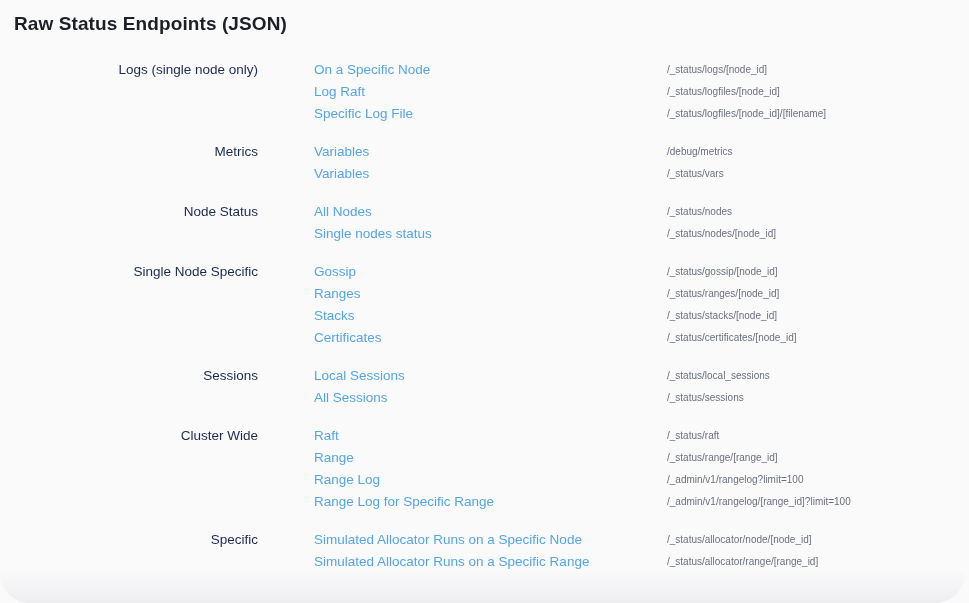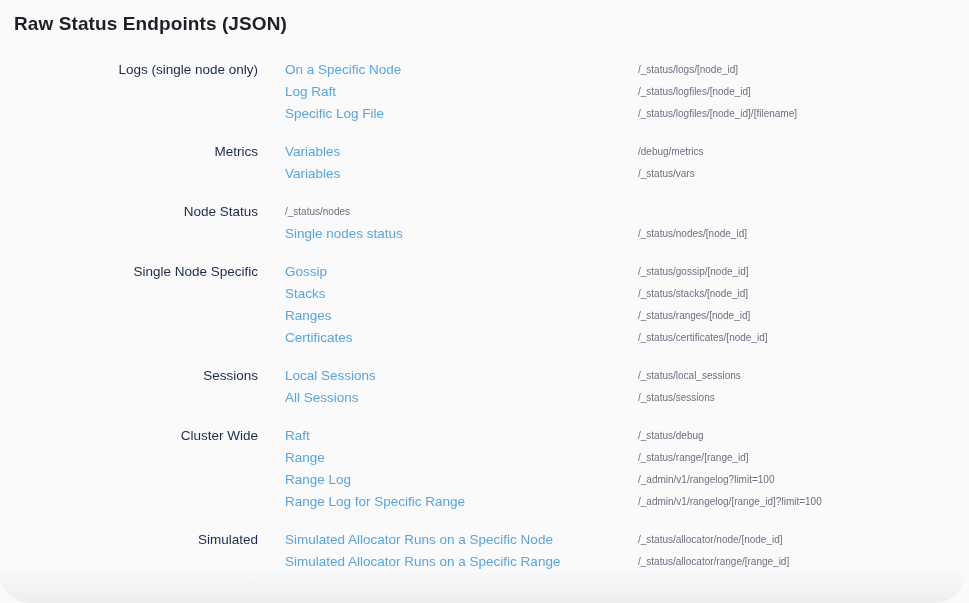--- a/index.html
+++ b/index.html
@@ -30,20 +30,21 @@
     letter-spacing: 0.1px;
     color: #1d2026;
   }
   .sections {
     margin-top: 24px;
   }
   .section {
     display: flex;
     align-items: flex-start;
     margin-bottom: 16px;
+    gap: 29px;
   }
   .category {
     width: 258px;
     flex: 0 0 258px;
     text-align: right;
     font-size: 13.5px;
     line-height: 22px;
     color: #1c2b4d;
   }
   .rows {
@@ -118,45 +119,46 @@
           <a class="link" href="#">Variables</a>
           <span class="path">/_status/vars</span>
         </div>
       </div>
     </div>
 
     <div class="section">
       <div class="category">Node Status</div>
       <div class="rows">
         <div class="row">
+          <a class="link" href="#">All Nodes</a>
           <span class="path">/_status/nodes</span>
         </div>
         <div class="row">
           <a class="link" href="#">Single nodes status</a>
           <span class="path">/_status/nodes/[node_id]</span>
         </div>
       </div>
     </div>
 
     <div class="section">
       <div class="category">Single Node Specific</div>
       <div class="rows">
         <div class="row">
           <a class="link" href="#">Gossip</a>
           <span class="path">/_status/gossip/[node_id]</span>
         </div>
         <div class="row">
+          <a class="link" href="#">Ranges</a>
+          <span class="path">/_status/ranges/[node_id]</span>
+        </div>
+        <div class="row">
           <a class="link" href="#">Stacks</a>
           <span class="path">/_status/stacks/[node_id]</span>
         </div>
         <div class="row">
-          <a class="link" href="#">Ranges</a>
-          <span class="path">/_status/ranges/[node_id]</span>
-        </div>
-        <div class="row">
           <a class="link" href="#">Certificates</a>
           <span class="path">/_status/certificates/[node_id]</span>
         </div>
       </div>
     </div>
 
     <div class="section">
       <div class="category">Sessions</div>
       <div class="rows">
         <div class="row">
@@ -168,39 +170,39 @@
           <span class="path">/_status/sessions</span>
         </div>
       </div>
     </div>
 
     <div class="section">
       <div class="category">Cluster Wide</div>
       <div class="rows">
         <div class="row">
           <a class="link" href="#">Raft</a>
-          <span class="path">/_status/debug</span>
+          <span class="path">/_status/raft</span>
         </div>
         <div class="row">
           <a class="link" href="#">Range</a>
           <span class="path">/_status/range/[range_id]</span>
         </div>
         <div class="row">
           <a class="link" href="#">Range Log</a>
           <span class="path">/_admin/v1/rangelog?limit=100</span>
         </div>
         <div class="row">
           <a class="link" href="#">Range Log for Specific Range</a>
           <span class="path">/_admin/v1/rangelog/[range_id]?limit=100</span>
         </div>
       </div>
     </div>
 
     <div class="section">
-      <div class="category">Simulated</div>
+      <div class="category">Specific</div>
       <div class="rows">
         <div class="row">
           <a class="link" href="#">Simulated Allocator Runs on a Specific Node</a>
           <span class="path">/_status/allocator/node/[node_id]</span>
         </div>
         <div class="row">
           <a class="link" href="#">Simulated Allocator Runs on a Specific Range</a>
           <span class="path">/_status/allocator/range/[range_id]</span>
         </div>
       </div>

